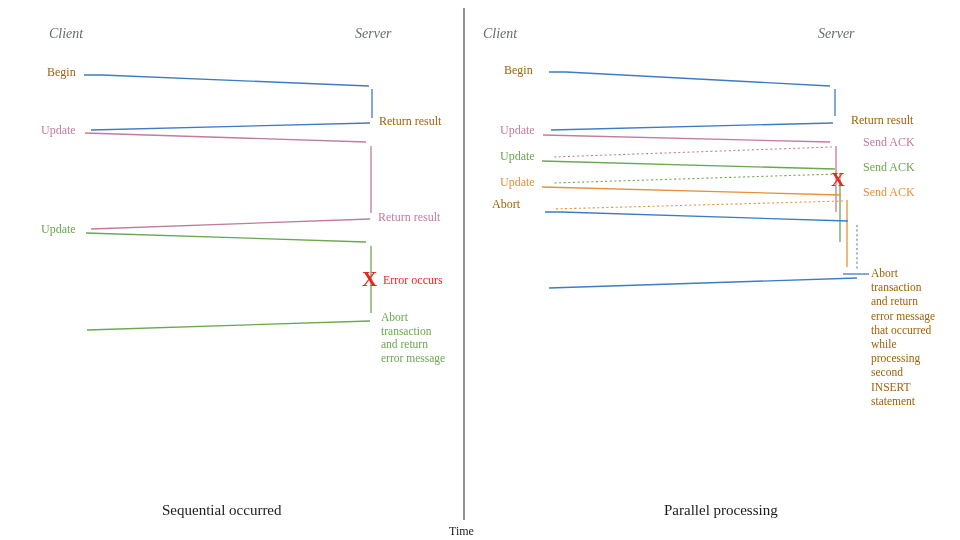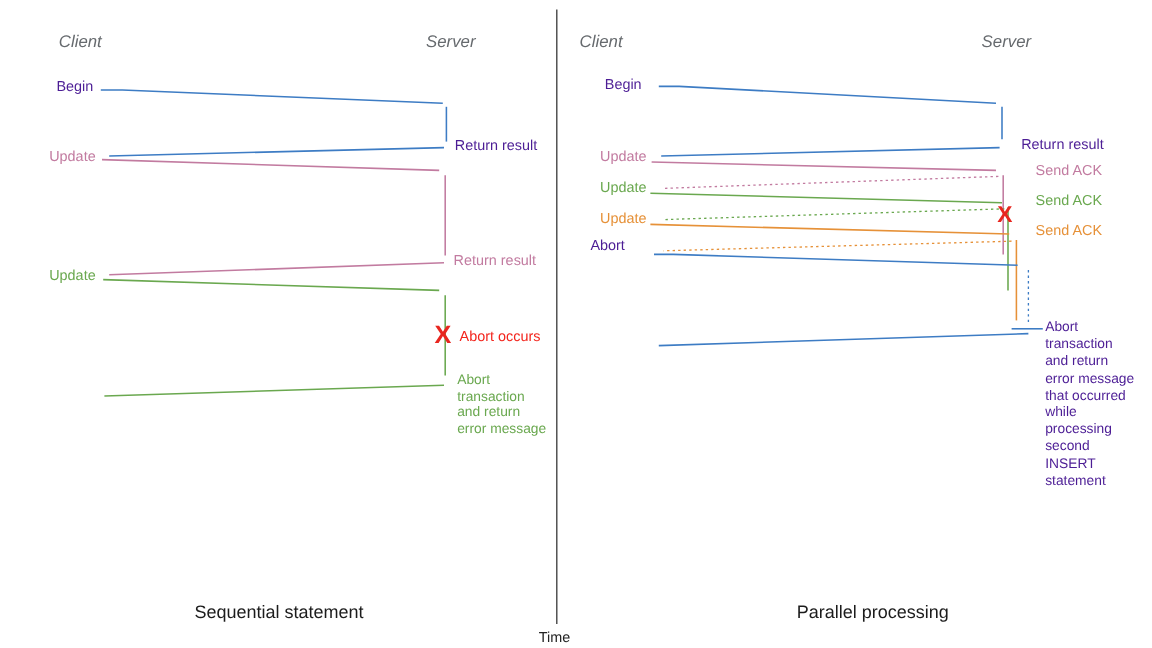--- a/index.html
+++ b/index.html
@@ -1,23 +1,23 @@
 <!DOCTYPE html>
 <html><head>
 <meta charset="utf-8">
 <style>
   html,body{margin:0;padding:0;background:#fff;}
   #stage{
     position:relative;width:960px;height:540px;background:#ffffff;overflow:hidden;
-    font-family:Liberation Sans, sans-serif;
+    font-family:Liberation Serif, serif;
   }
   .lbl{position:absolute;white-space:nowrap;line-height:1.15;}
   .actor{font-size:14px;font-style:italic;color:#666a6e;}
   .msg{font-size:12px;}
-  .blue{color:#4c1d95;}
+  .blue{color:#a16207;}
   .pink{color:#c27ba0;}
   .green{color:#6aa84f;}
   .orange{color:#e69138;}
   .red{color:#f3241c;}
   .xmark{font-size:21px;font-weight:bold;color:#e8261f;line-height:1;}
   .multiline{white-space:pre-line;font-size:11.5px;line-height:13.5px;}
   .multiline.r{line-height:14.2px;}
   .caption{font-size:15px;color:#1c1c1c;}
   .time{font-size:12px;color:#222;}
   svg{position:absolute;left:0;top:0;}
@@ -93,28 +93,28 @@
   <div class="lbl actor" style="left:49px;top:26px;">Client</div>
   <div class="lbl actor" style="left:355px;top:26px;">Server</div>
 
   <div class="lbl msg blue" style="left:47px;top:66px;">Begin</div>
   <div class="lbl msg blue" style="left:379px;top:115px;">Return result</div>
   <div class="lbl msg pink" style="left:41px;top:124px;">Update</div>
   <div class="lbl msg pink" style="left:378px;top:211px;">Return result</div>
   <div class="lbl msg green" style="left:41px;top:223px;">Update</div>
 
   <div class="lbl xmark" style="left:362px;top:269px;">X</div>
-  <div class="lbl msg red" style="left:383px;top:274px;">Abort occurs</div>
+  <div class="lbl msg red" style="left:383px;top:274px;">Error occurs</div>
 
   <div class="lbl multiline green" style="left:381px;top:311px;">Abort
 transaction
 and return
 error message</div>
 
-  <div class="lbl caption" style="left:162px;top:502px;">Sequential statement</div>
+  <div class="lbl caption" style="left:162px;top:502px;">Sequential occurred</div>
 
   <div class="lbl actor" style="left:483px;top:26px;">Client</div>
   <div class="lbl actor" style="left:818px;top:26px;">Server</div>
 
   <div class="lbl msg blue" style="left:504px;top:64px;">Begin</div>
   <div class="lbl msg blue" style="left:851px;top:114px;">Return result</div>
 
   <div class="lbl msg pink" style="left:500px;top:124px;">Update</div>
   <div class="lbl msg pink" style="left:863px;top:136px;">Send ACK</div>
 

